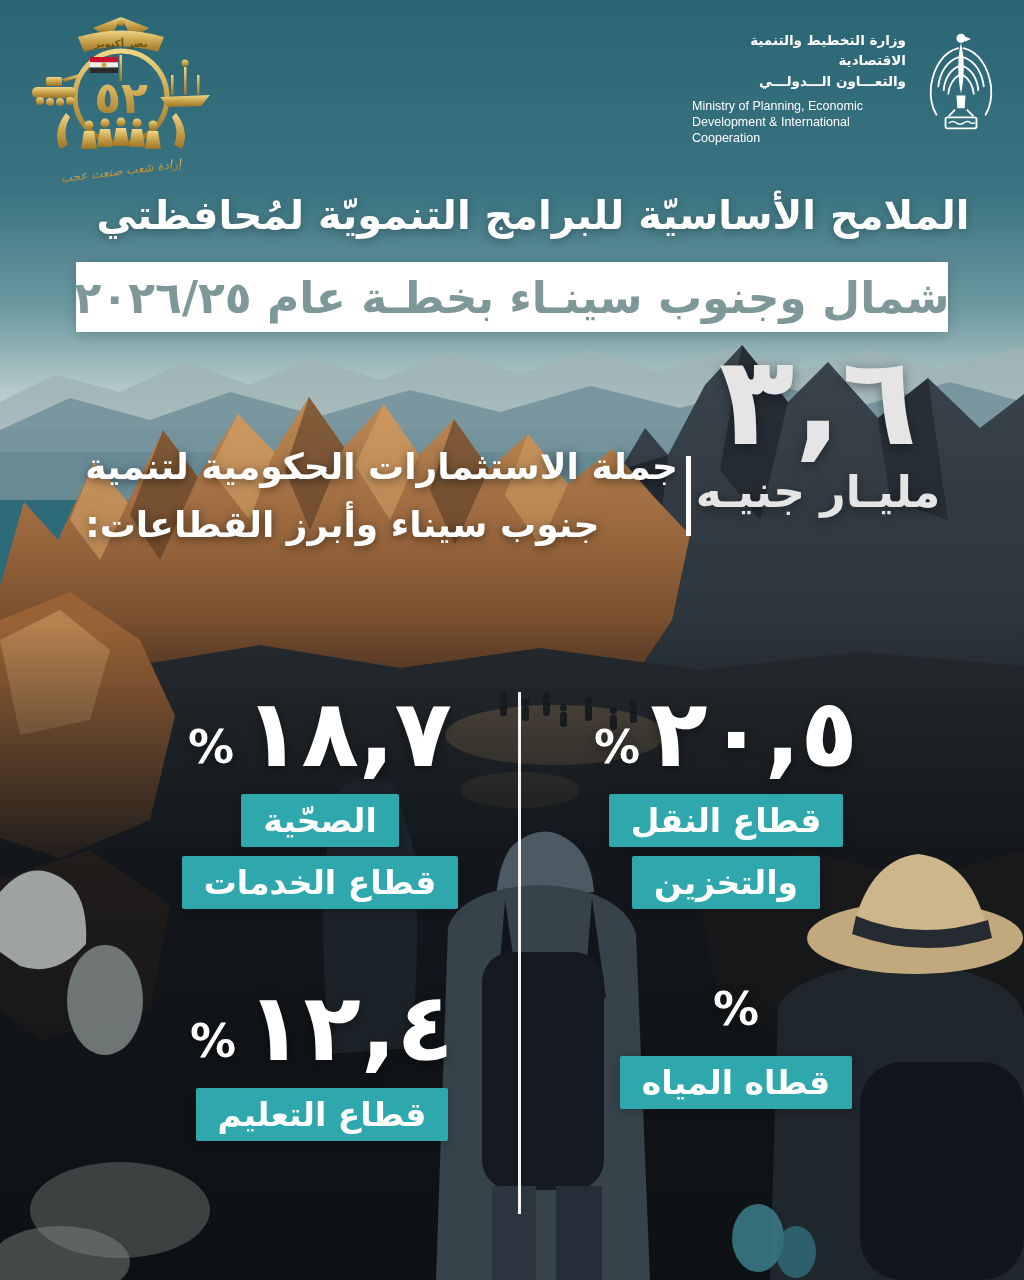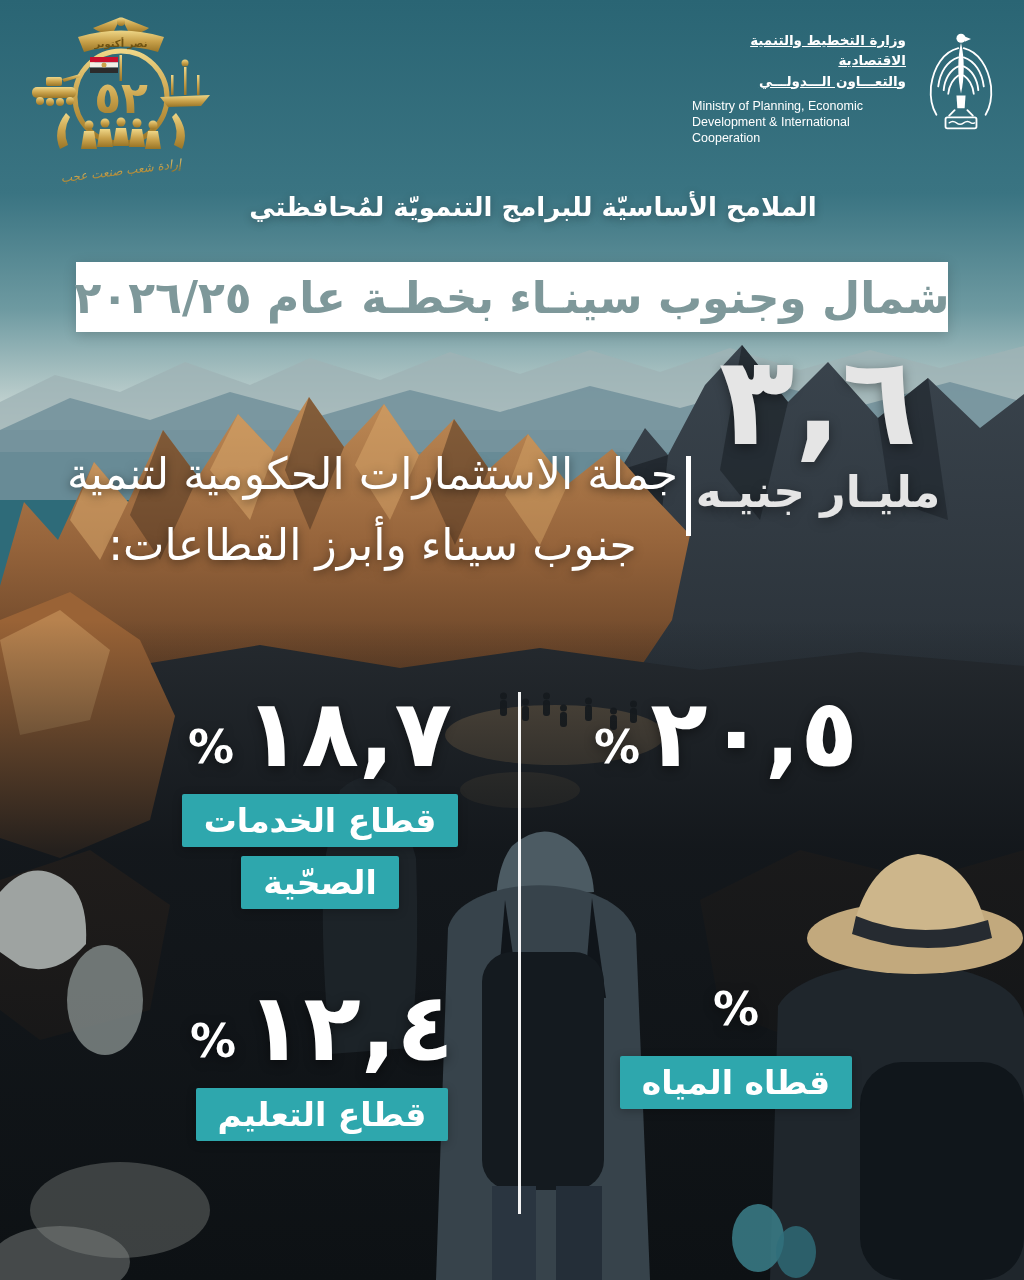--- a/index.html
+++ b/index.html
@@ -5,39 +5,39 @@
   html,body{margin:0;padding:0;}
   body{font-family:"DejaVu Sans",sans-serif;}
   .poster{position:relative;width:1024px;height:1280px;overflow:hidden;background:#2E6B79;}
   .bg{position:absolute;inset:0;width:1024px;height:1280px;z-index:0;}
   .content{position:absolute;inset:0;z-index:1;border-radius:30px;}
 
   
   .logo52{position:absolute;left:26px;top:12px;width:190px;height:172px;}
   .ministry{position:absolute;top:30px;right:20px;display:flex;gap:12px;align-items:flex-start;}
   .ministry-text{width:214px;color:#fff;}
-  .ministry-text .ar{direction:rtl;font-weight:bold;font-size:13.5px;line-height:1.5;text-decoration:underline;}
+  .ministry-text .ar{direction:rtl;font-weight:bold;font-size:13.5px;line-height:1.5;}
   .ministry-text .en{font-family:"Liberation Sans",sans-serif;font-weight:normal;font-size:12.5px;line-height:1.3;margin-top:7px;text-align:left;}
   .eagle{width:86px;height:102px;}
 
   
   .title-1{position:absolute;top:192px;left:0;right:0;text-align:center;direction:rtl;color:#fff;
-    font-size:26px;font-weight:bold;white-space:nowrap;text-shadow:0 2px 8px rgba(0,0,0,.28);padding-left:42px;}
+    font-size:40px;font-weight:bold;white-space:nowrap;text-shadow:0 2px 8px rgba(0,0,0,.28);padding-left:42px;}
   .title-strip{position:absolute;top:262px;left:76px;width:872px;height:70px;background:#fff;
     display:flex;align-items:center;justify-content:center;box-shadow:0 3px 12px rgba(0,0,0,.18);}
   .title-strip span{direction:rtl;color:var(--title-text,#7E989A);font-size:44px;font-weight:bold;white-space:nowrap;}
 
   
   .hero{position:absolute;top:338px;right:68px;width:276px;text-align:center;color:#e5e5e5;direction:rtl;
     text-shadow:0 3px 12px rgba(0,0,0,.4);}
   .hero .num{font-size:124px;font-weight:bold;line-height:1.02;}
   .hero .unit{font-size:44px;font-weight:bold;margin-top:2px;white-space:nowrap;}
   .hero-bar{position:absolute;left:686px;top:456px;width:5px;height:80px;background:#fff;}
-  .hero-desc{position:absolute;top:438px;right:346px;direction:rtl;text-align:center;color:#fff;
-    font-size:44px;font-weight:normal;line-height:1.62;text-shadow:0 2px 10px rgba(0,0,0,.5);}
+  .hero-desc{position:absolute;top:438px;right:346px;direction:rtl;text-align:left;color:#fff;
+    font-size:36px;font-weight:bold;line-height:1.62;text-shadow:0 2px 10px rgba(0,0,0,.5);}
   .hero-desc div{white-space:nowrap;}
 
   
   .stats-divider{position:absolute;left:518px;top:692px;width:2.5px;height:522px;background:rgba(255,255,255,.95);}
   .stat{position:absolute;width:340px;display:flex;flex-direction:column;align-items:center;color:#fff;}
   .stat .num-row{display:flex;direction:ltr;align-items:flex-end;gap:10px;text-shadow:0 3px 12px rgba(0,0,0,.45);}
   .stat .pct{font-size:46px;font-weight:bold;padding-bottom:6px;}
   .stat .num{font-size:94px;font-weight:bold;line-height:.98;}
   .stat .labels{margin-top:14px;display:flex;flex-direction:column;align-items:center;gap:9px;}
   .label-box{background:var(--teal-label,#2EA7AD);color:#fff;font-size:33px;font-weight:bold;
@@ -266,30 +266,34 @@
       <div>جنوب سيناء وأبرز القطاعات:</div>
     </div>
 
     <div class="stats-divider"></div>
 
     <div class="stat stat-transport">
       <div class="num-row">
         <span class="pct">%</span>
         <span class="num">٢٠,٥</span>
       </div>
+      <div class="labels">
+        <span class="label-box">قطاع النقل</span>
+        <span class="label-box">والتخزين</span>
+      </div>
     </div>
 
     <div class="stat stat-health">
       <div class="num-row">
         <span class="pct">%</span>
         <span class="num">١٨,٧</span>
       </div>
       <div class="labels">
+        <span class="label-box">الصحّية</span>
         <span class="label-box">قطاع الخدمات</span>
-        <span class="label-box">الصحّية</span>
       </div>
     </div>
 
     <div class="stat stat-water">
       <div class="num-row">
         <span class="pct">%</span>
       </div>
       <div class="labels">
         <span class="label-box">قطاه المياه</span>
       </div>

